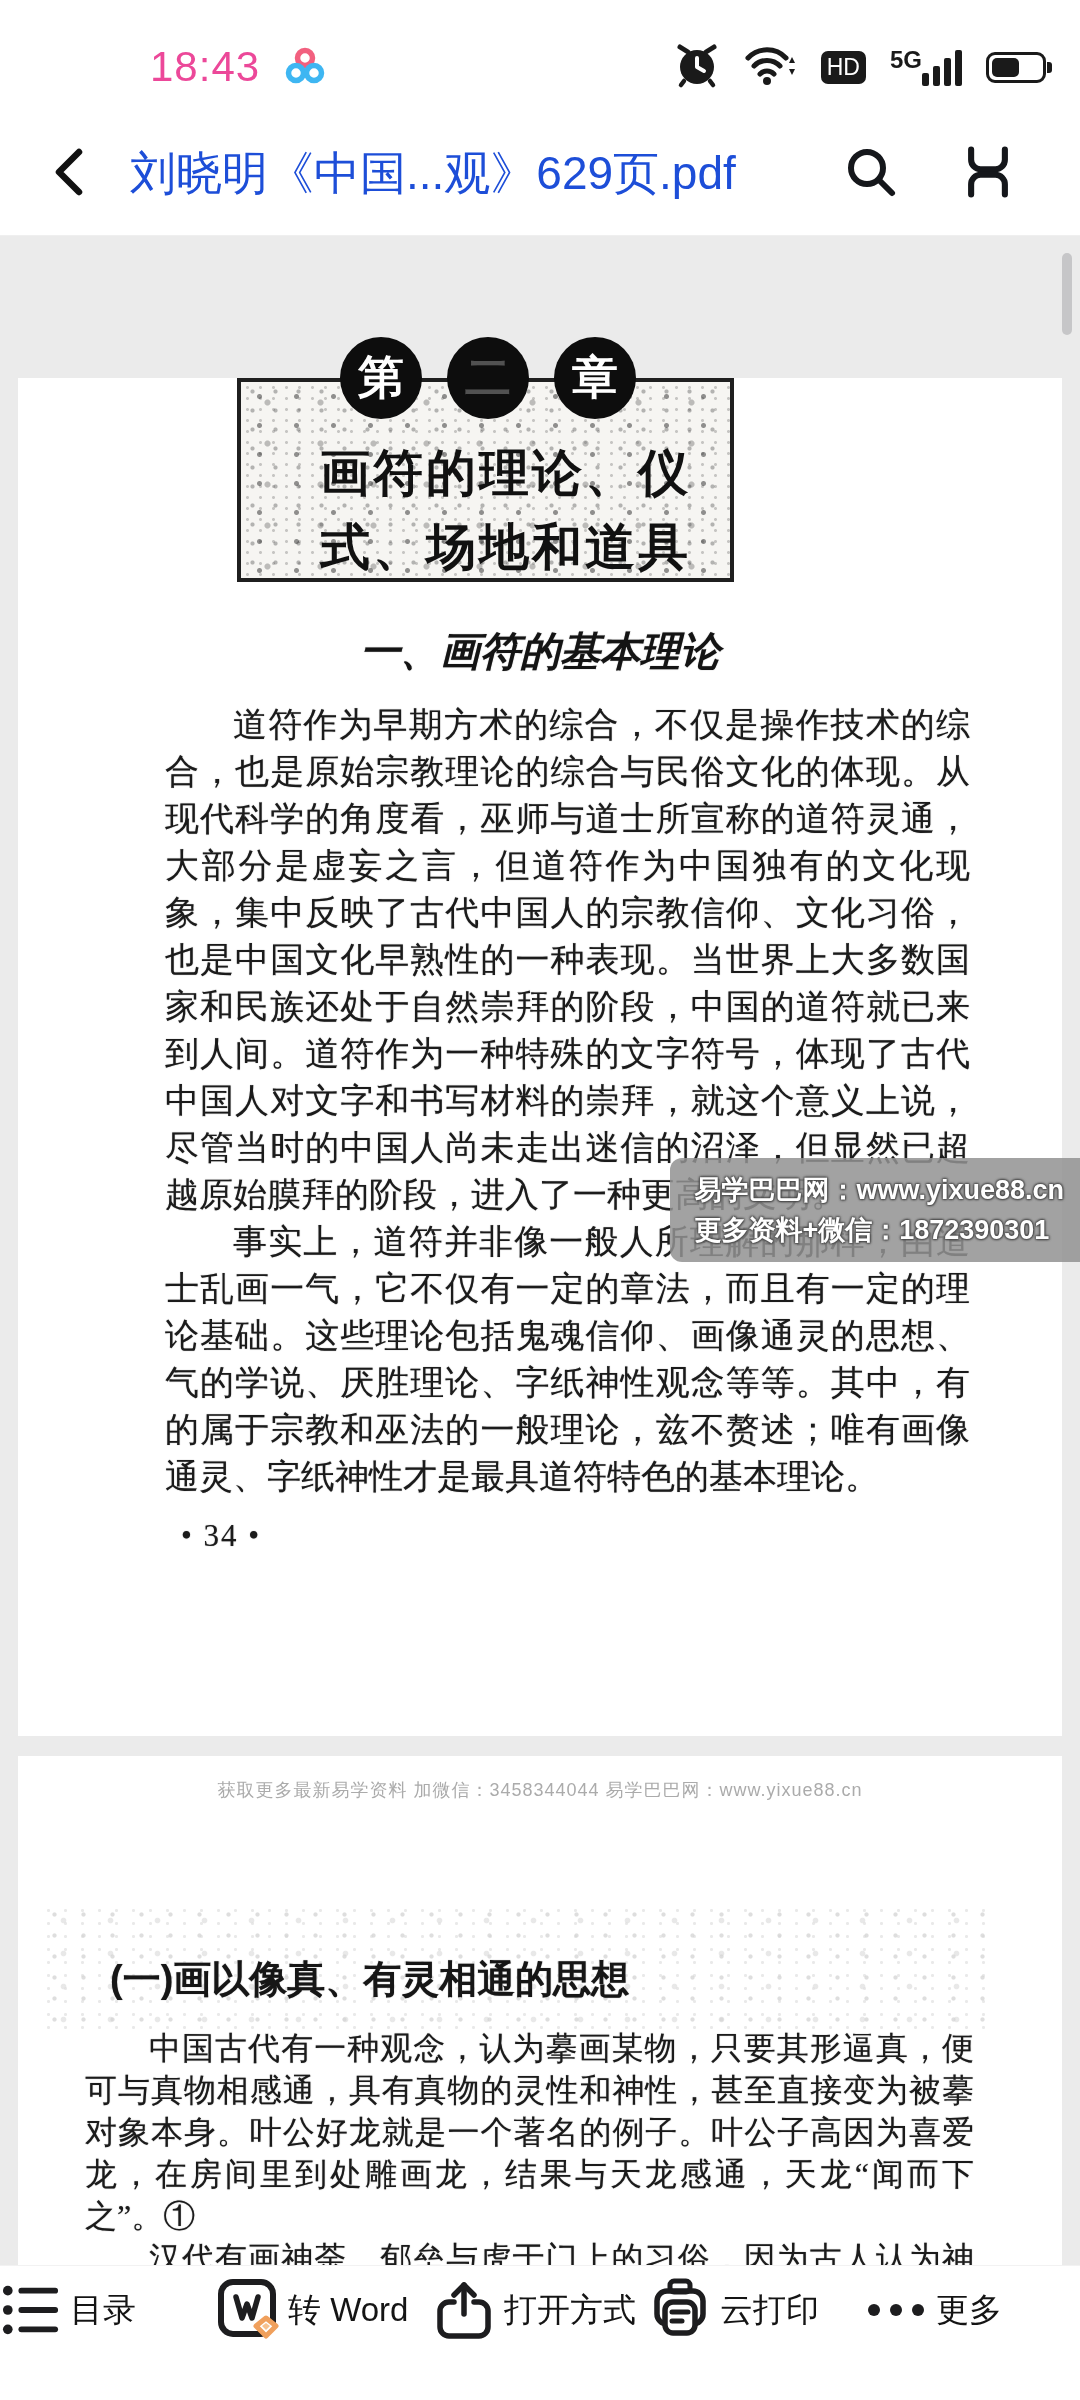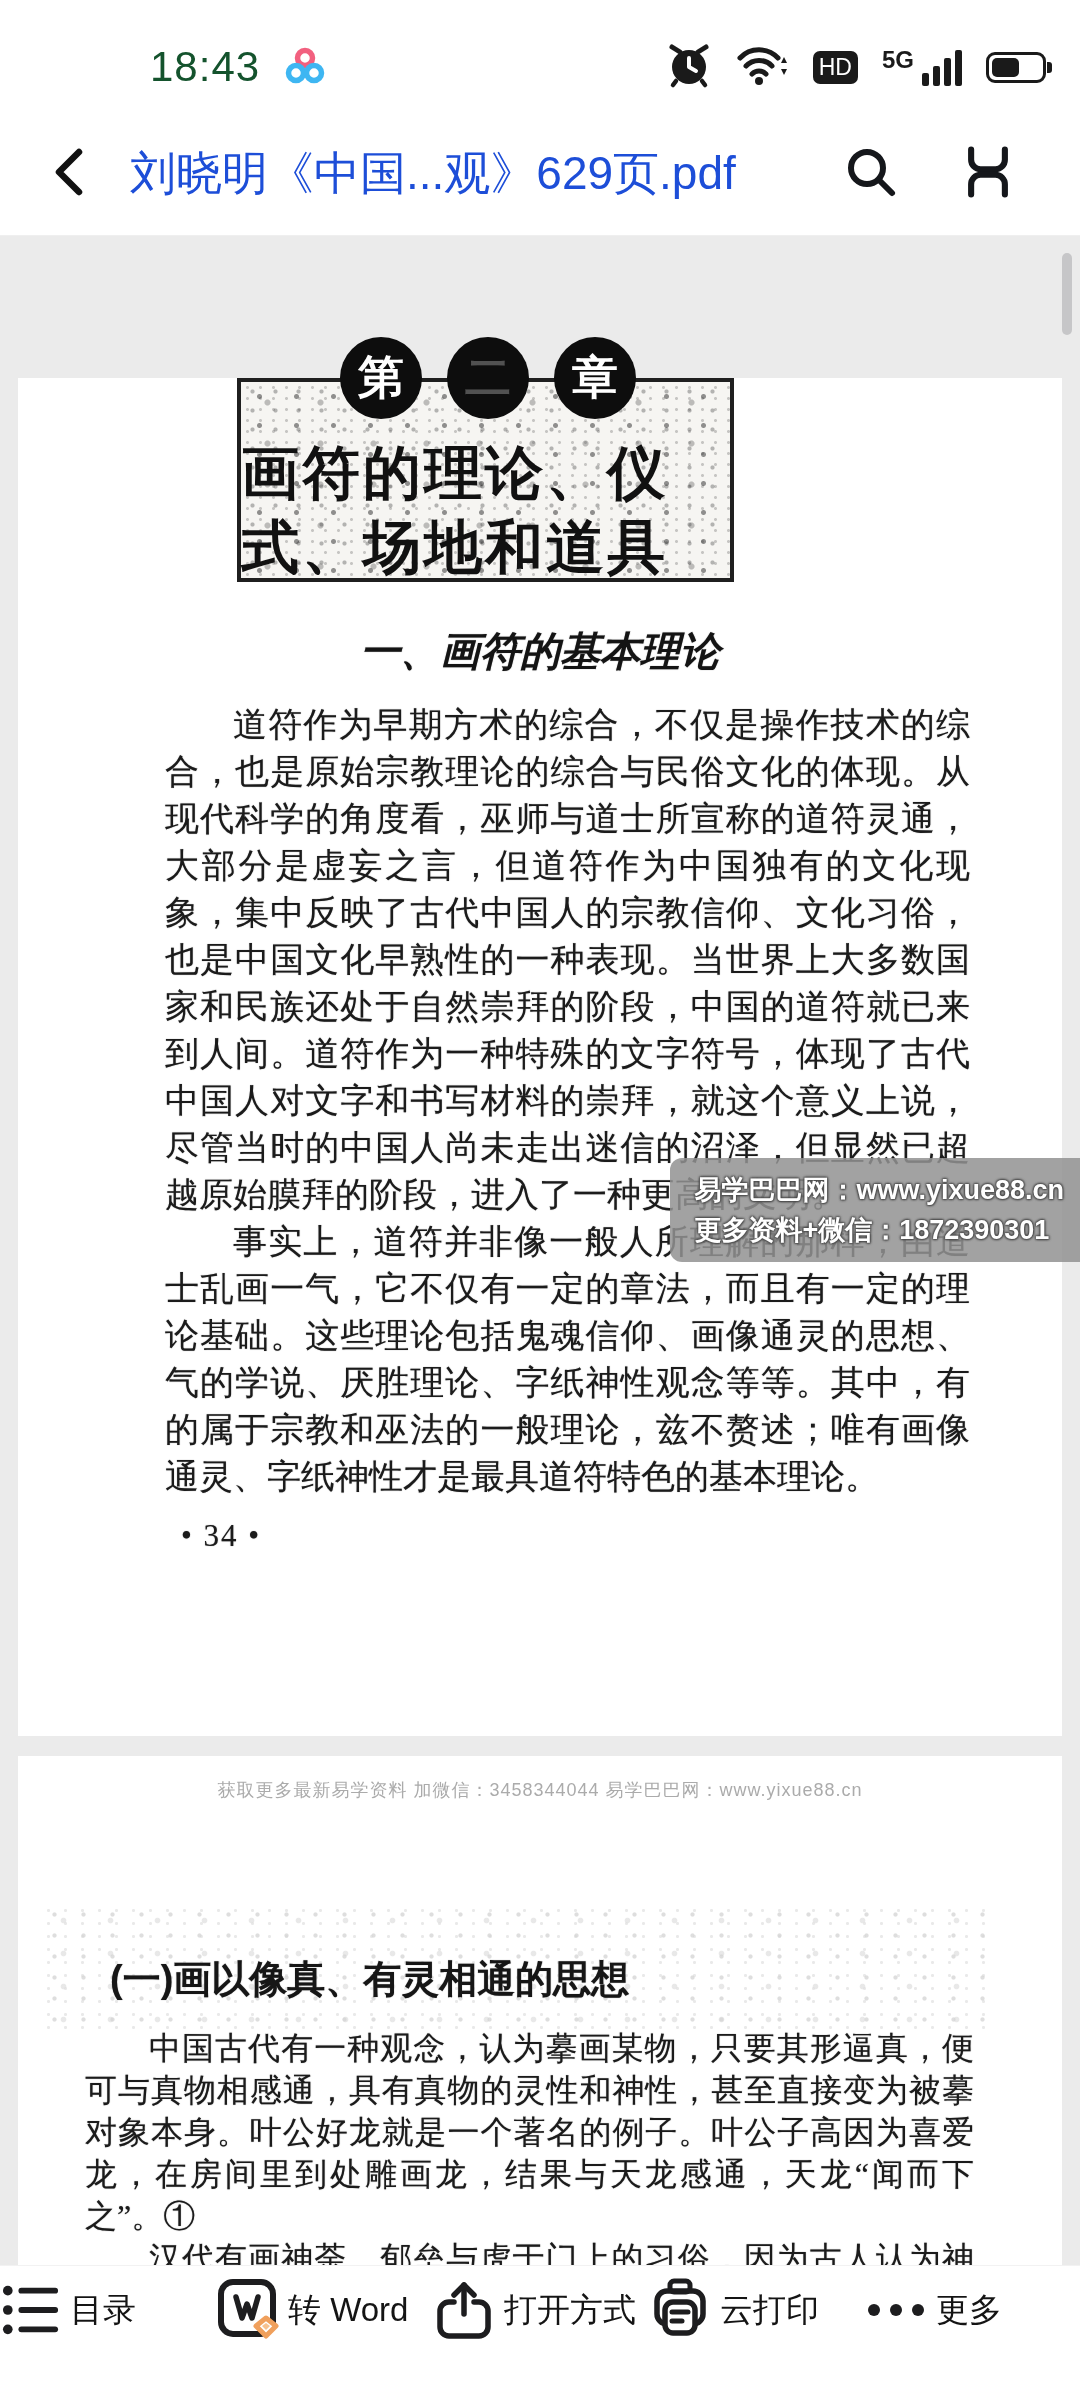--- a/index.html
+++ b/index.html
@@ -2,25 +2,25 @@
 <html><head>
 <meta charset="utf-8">
 <style>
   * { margin:0; padding:0; box-sizing:border-box; }
   html,body { width:1080px; }
   body { font-family:"Liberation Sans", sans-serif; background:#fff; }
   .screen { position:relative; width:1080px; height:2400px; background:#fff; overflow:hidden; display:flex; flex-direction:column; }
 
   
   .status-bar { height:112px; display:flex; align-items:center; padding:22px 26px 0 150px; background:#fff; }
-  .sb-time { font-size:42px; font-weight:500; color:#14532d; letter-spacing:1px; }
+  .sb-time { font-size:42px; font-weight:500; color:#ec4899; letter-spacing:1px; }
   .sb-app-icon { margin-left:24px; display:flex; }
   .sb-icons { margin-left:auto; display:flex; align-items:center; gap:24px; }
   .hd-badge { background:#1a1a1a; color:#fff; font-weight:400; font-size:23px; line-height:1; padding:5px 6px; border-radius:7px; letter-spacing:0; }
-  .sig { display:flex; align-items:flex-end; gap:8px; }
+  .sig { display:flex; align-items:flex-end; gap:0; }
   .sig-label { font-size:24px; font-weight:700; color:#1a1a1a; line-height:1; margin-bottom:14px; }
   .sig-bars { display:flex; align-items:flex-end; gap:4px; }
   .sig-bars i { display:block; width:7px; background:#1a1a1a; border-radius:2px; }
   .battery { position:relative; width:60px; height:31px; border:3.5px solid #1a1a1a; border-radius:9px; margin-right:8px; }
   .battery .fill { position:absolute; left:3px; top:3px; bottom:3px; width:27px; background:#1a1a1a; border-radius:5px; }
   .battery .nub { position:absolute; right:-9px; top:7px; width:5px; height:11px; background:#1a1a1a; border-radius:0 3px 3px 0; }
 
   
   .nav-bar { height:124px; display:flex; align-items:center; padding:0 62px 0 52px; background:#fff; border-bottom:1px solid #efefef; }
   .nav-title { margin-left:44px; font-size:46px; color:#1d4ed8; white-space:nowrap; overflow:hidden; flex:1; }
@@ -41,21 +41,21 @@
       radial-gradient(circle, rgba(40,40,40,.5) 2px, transparent 3px),
       radial-gradient(circle, rgba(70,70,70,.38) 1.5px, transparent 2.6px),
       radial-gradient(circle, rgba(95,95,95,.32) 1px, transparent 2px),
       radial-gradient(circle, rgba(35,35,35,.28) 2.5px, transparent 3.6px);
     background-size:37px 29px, 23px 19px, 13px 11px, 53px 41px; }
   .chapter-badges { position:absolute; top:-45px; left:0; width:100%; height:82px; }
   .badge { position:absolute; width:82px; height:82px; border-radius:50%; background:#0d0d0d; display:flex; align-items:center; justify-content:center; }
   .badge span { color:#fff; font-size:46px; font-weight:700; font-family:"Liberation Sans", sans-serif; }
   .badge.b1 { left:99px; } .badge.b2 { left:206px; } .badge.b3 { left:313px; }
   .badge .faint { opacity:.28; }
-  .chapter-title { padding-top:54px; text-align:left; font-size:58px; font-weight:900; line-height:74px; letter-spacing:3px; color:#111; font-family:"Liberation Sans", sans-serif; }
+  .chapter-title { padding-top:54px; text-align:center; font-size:50px; font-weight:900; line-height:74px; letter-spacing:3px; color:#111; font-family:"Liberation Sans", sans-serif;margin-left:40px; }
 
   .section-title { margin-top:42px; text-align:center; font-size:40px; font-weight:800; color:#141414; font-family:"Liberation Sans", sans-serif;font-style:italic; }
 
   .body-text { margin:22px 92px 0 147px; font-family:Liberation Sans, sans-serif; }
   .body-text p { font-size:34px; line-height:47px; text-align:justify; text-indent:2em; }
   .page-num { margin:18px 0 0 163px; font-family:"Liberation Serif","DejaVu Serif", serif; font-size:31px; letter-spacing:2px; color:#1b1b1b; }
 
   
   .watermark { position:absolute; top:922px; right:0; background:rgba(146,146,146,.85); border-radius:12px 0 0 12px; padding:12px 16px 12px 24px; }
   .watermark div { color:#fff; font-weight:700; font-size:27px; line-height:40px; white-space:nowrap;

